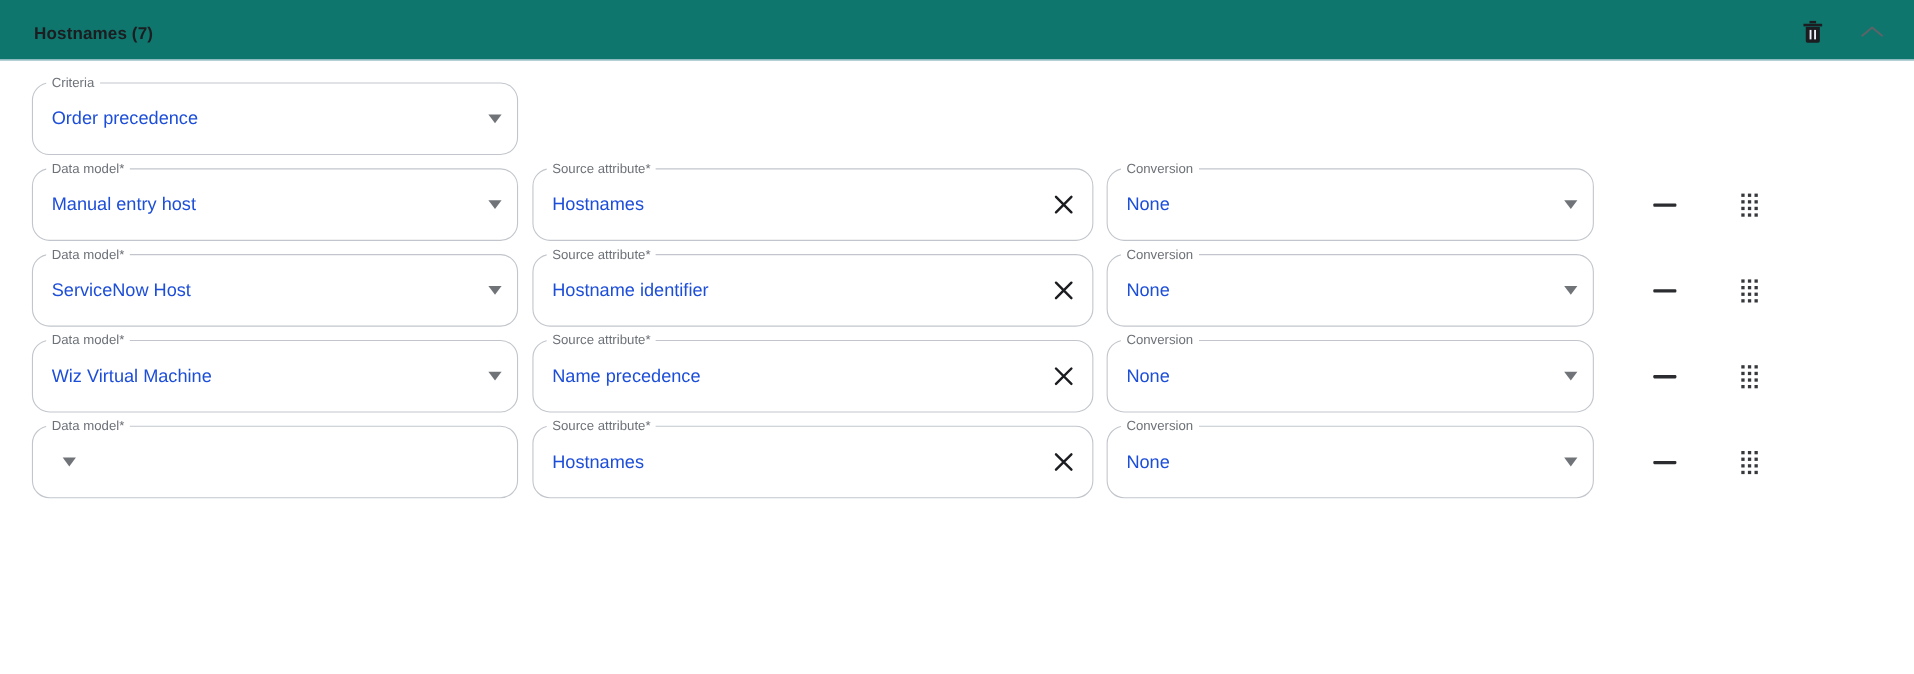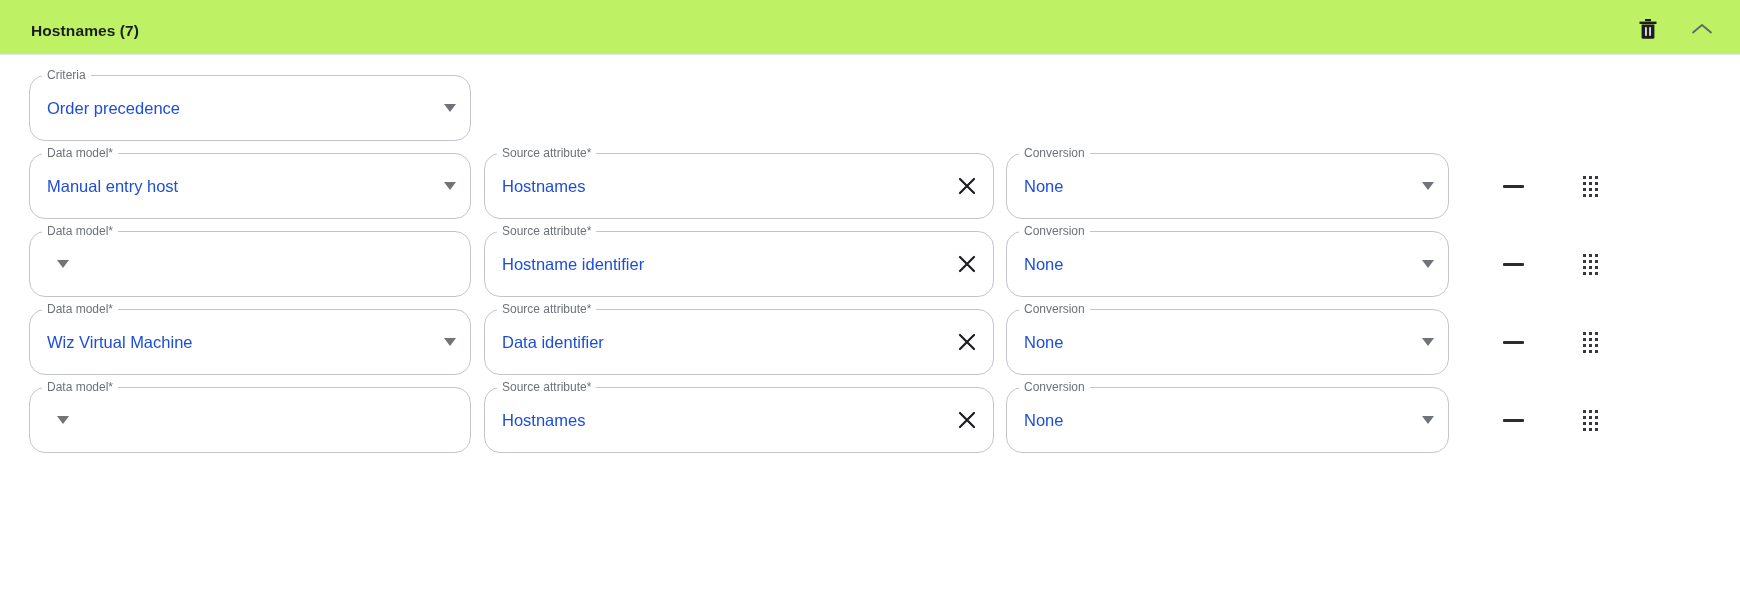--- a/index.html
+++ b/index.html
@@ -8,21 +8,21 @@
     width: 1740px; height: 613px;
     background: #ffffff;
     font-family: "Liberation Sans", sans-serif;
     overflow: hidden;
   }
 
   
   .panel-header {
     position: relative;
     height: 55px;
-    background: #bef264;
+    background: #0f766e;
     border-bottom: 1px solid #e3e8f4;
     display: flex;
     align-items: center;
     padding: 8px 22px 0 31px;
   }
   .panel-title {
     font-size: 15.5px;
     font-weight: bold;
     color: #1c1d20;
     letter-spacing: 0.1px;
@@ -231,20 +231,21 @@
             <i></i>
       </div>
     </div>
 
   </div>
 
   <div class="row map-row">
 
     <div class="field col-datamodel">
       <span class="legend">Data model*</span>
+      <span class="value">ServiceNow Host</span>
       <span class="caret"></span>
     </div>
 
     <div class="field col-source">
       <span class="legend">Source attribute*</span>
       <span class="value">Hostname identifier</span>
       <span class="clear-x">
         <svg width="22" height="22" viewBox="0 0 22 22" aria-hidden="true">
           <path d="M4 4 L18 18 M18 4 L4 18" stroke="#1c1d20" stroke-width="2.2" stroke-linecap="round"></path>
         </svg>
@@ -282,21 +283,21 @@
   <div class="row map-row">
 
     <div class="field col-datamodel">
       <span class="legend">Data model*</span>
       <span class="value">Wiz Virtual Machine</span>
       <span class="caret"></span>
     </div>
 
     <div class="field col-source">
       <span class="legend">Source attribute*</span>
-      <span class="value">Data identifier</span>
+      <span class="value">Name precedence</span>
       <span class="clear-x">
         <svg width="22" height="22" viewBox="0 0 22 22" aria-hidden="true">
           <path d="M4 4 L18 18 M18 4 L4 18" stroke="#1c1d20" stroke-width="2.2" stroke-linecap="round"></path>
         </svg>
       </span>
     </div>
 
     <div class="field col-conversion">
       <span class="legend">Conversion</span>
       <span class="value">None</span>

